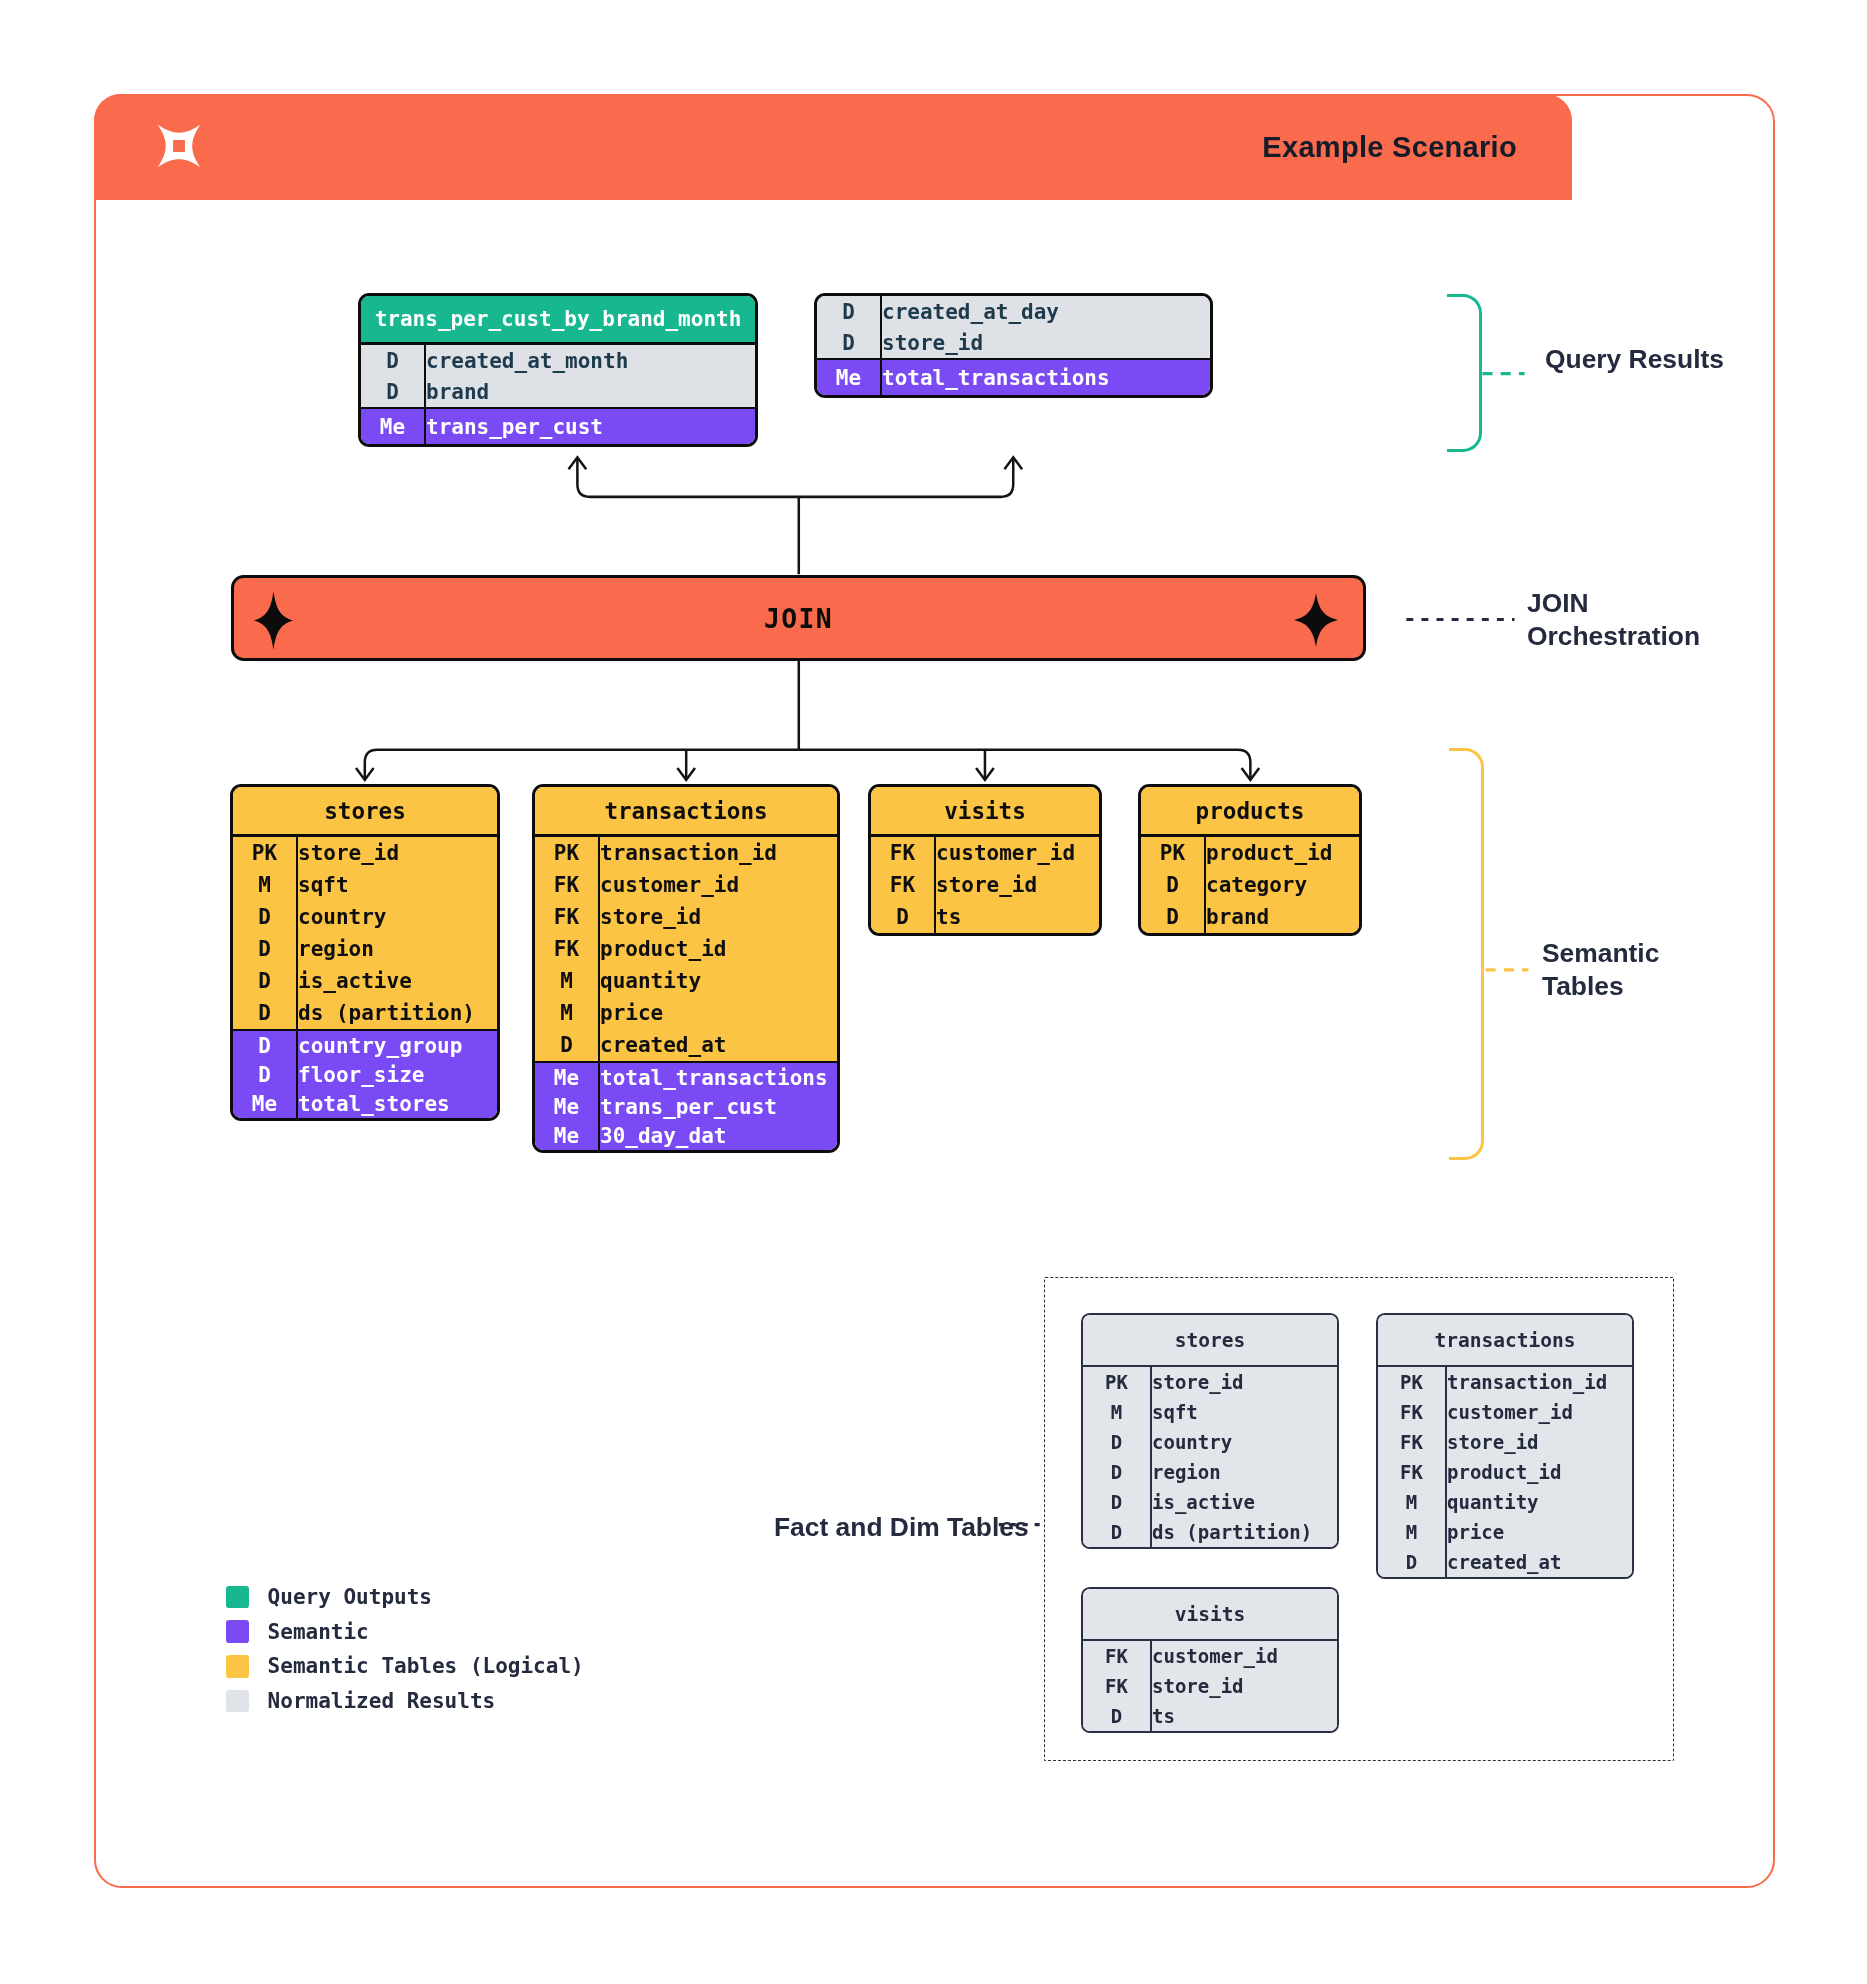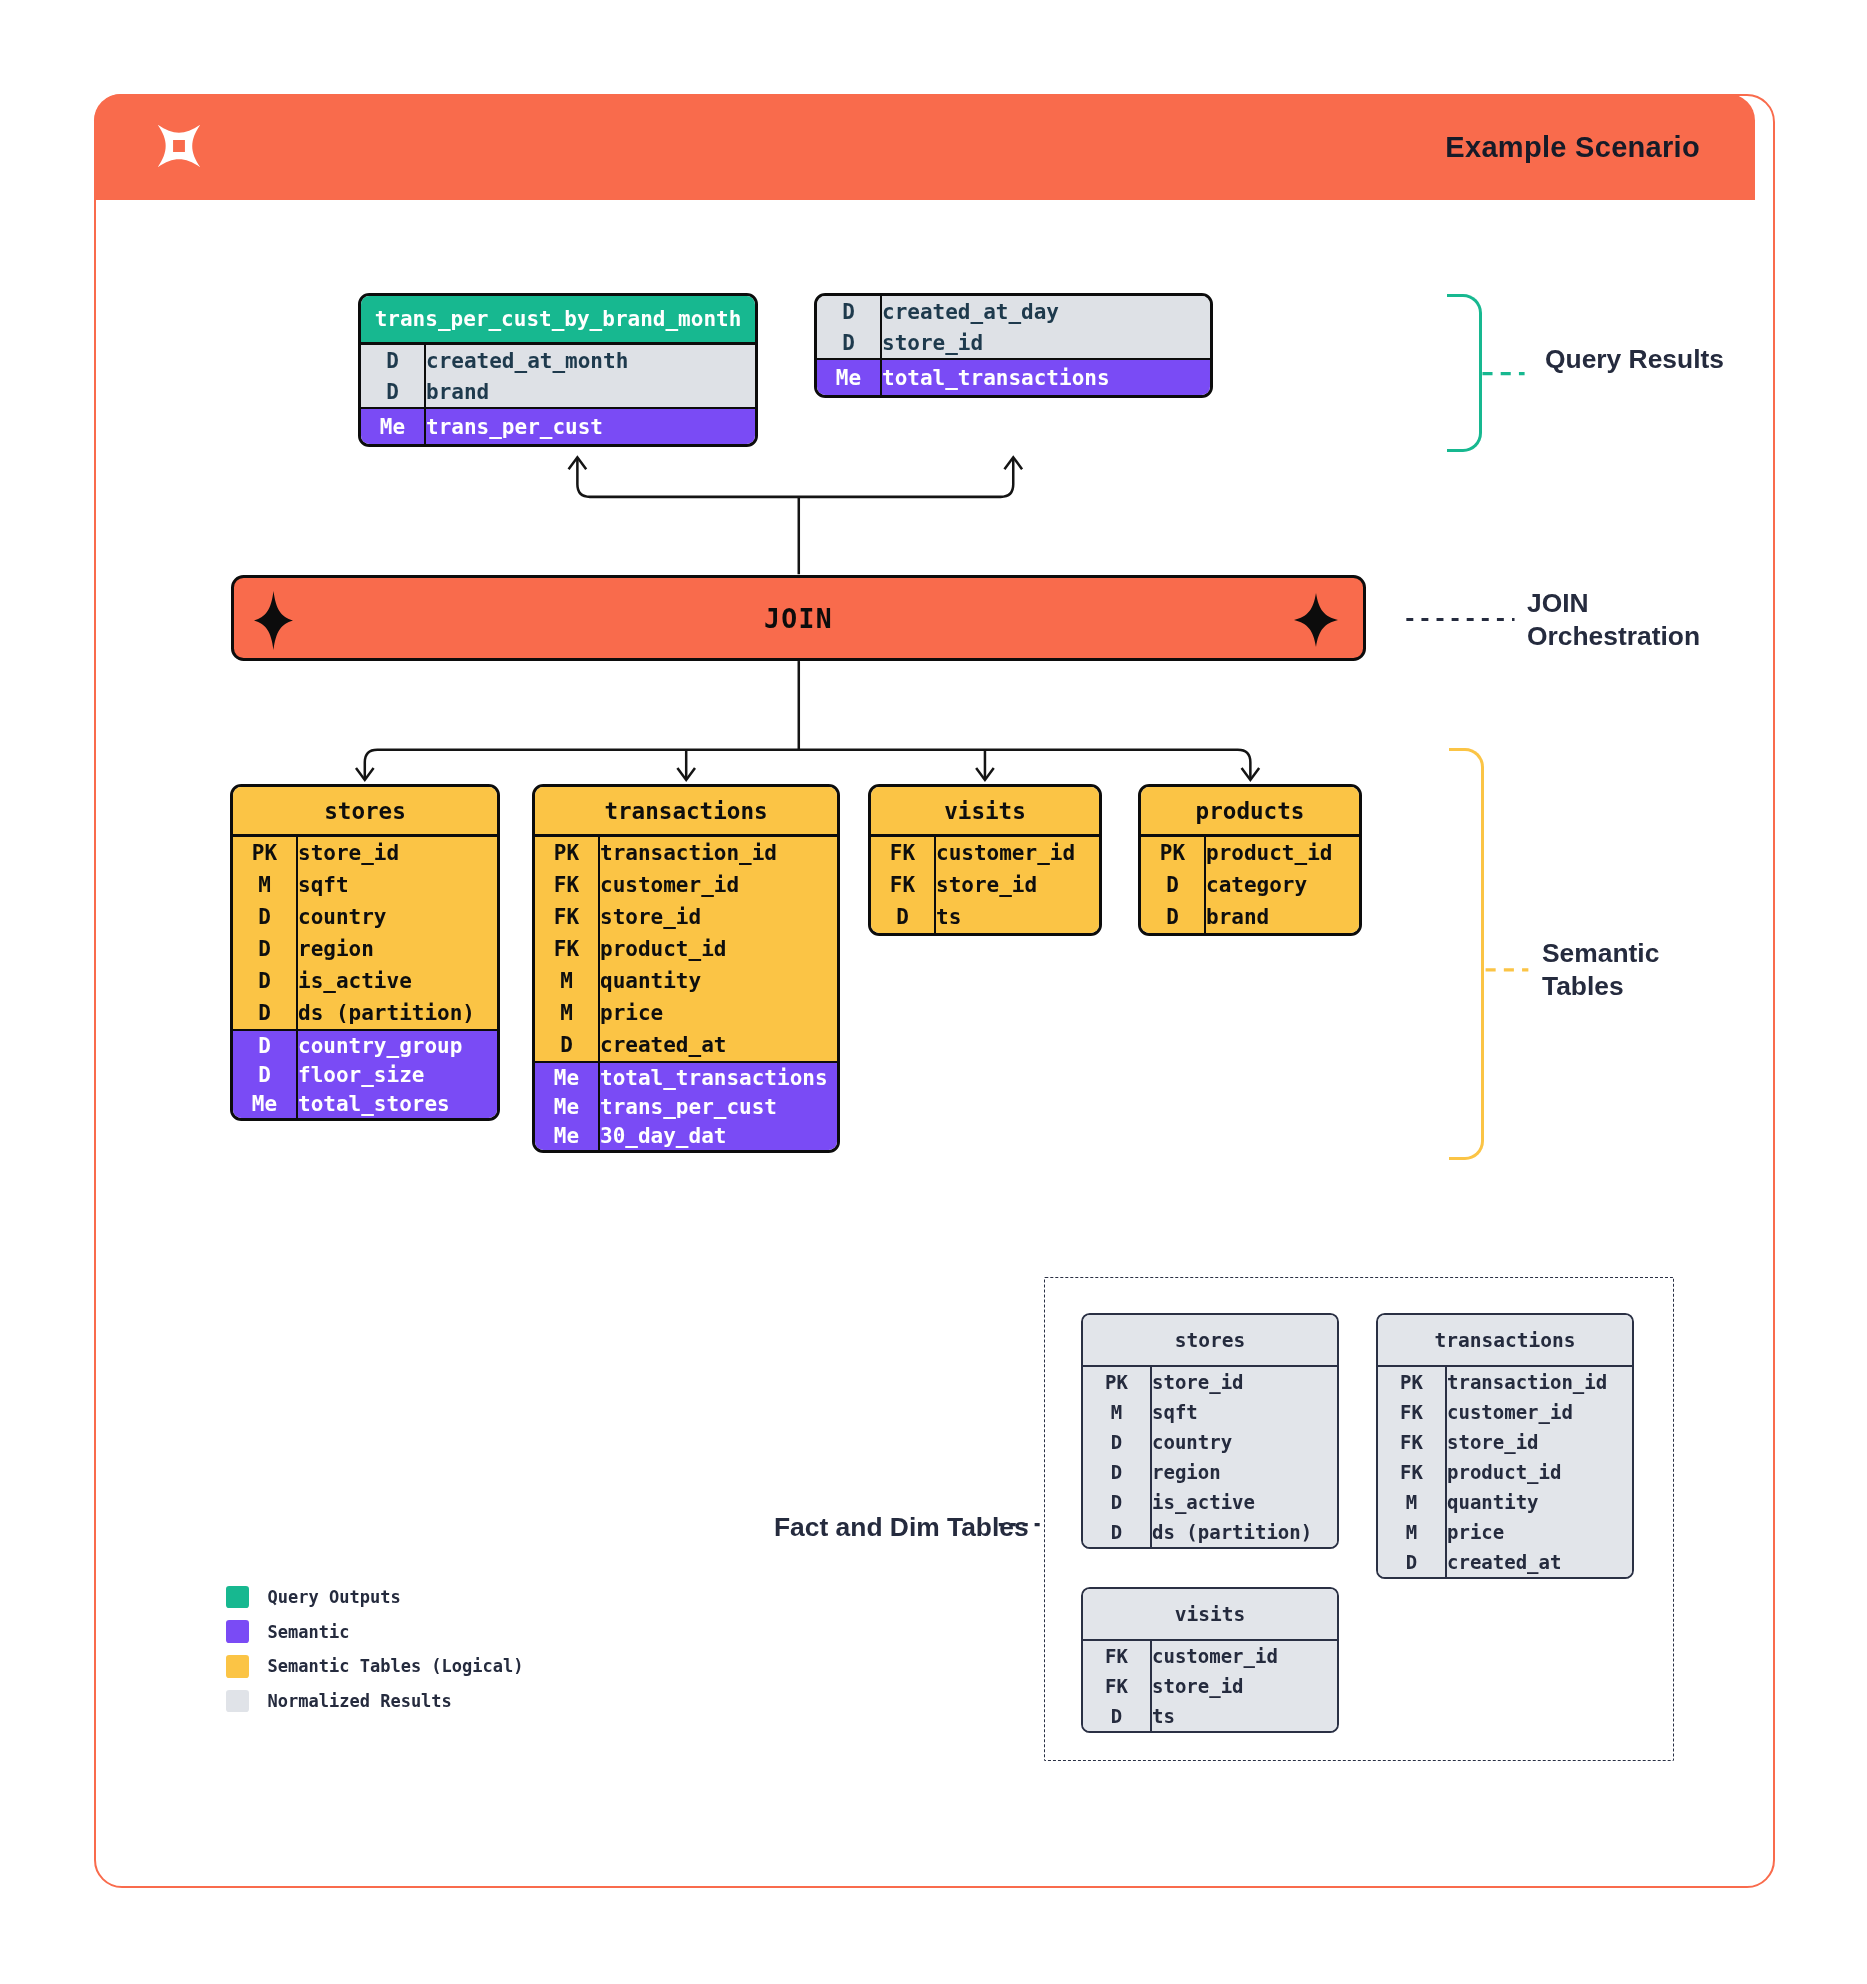--- a/index.html
+++ b/index.html
@@ -9,21 +9,21 @@
     --mono:"DejaVu Sans Mono","Liberation Mono",monospace;
     --sans:"Liberation Sans","DejaVu Sans",sans-serif;
   }
   *{box-sizing:border-box;margin:0;padding:0}
   body{background:#fff;font-family:var(--sans)}
   .canvas{position:relative;width:1868px;height:1985px;background:#fff;overflow:hidden}
 
   
   .card{position:absolute;left:94px;top:94px;width:1681px;height:1794px;
         border:2.5px solid var(--orange);border-radius:28px;background:#fff}
-  .chead{position:absolute;left:94px;top:94px;width:1661px;height:106px;
+  .chead{position:absolute;left:94px;top:94px;width:1478px;height:106px;
          background:var(--orange);border-radius:26.4px 26.4px 0 0;
          display:flex;align-items:center;justify-content:space-between;padding:0 55px}
   .chead .title{font-size:29px;font-weight:700;color:#161B28;letter-spacing:0.3px}
 
   
   svg.overlay{position:absolute;left:0;top:0;width:1868px;height:1985px}
 
   
   .tbl{position:absolute;display:flex;flex-direction:column;border:3.1px solid #0C0C0C;
        border-radius:11.3px;overflow:hidden;font-family:var(--mono)}
@@ -71,21 +71,21 @@
   .annot{position:absolute;font-weight:700;font-size:26.4px;color:var(--navy);line-height:33px}
 
   
   .dashbox{position:absolute;left:1044px;top:1277px;width:630px;height:484px;
            border:1.9px dashed #2A3044;border-radius:1.3px}
 
   
   .legend{position:absolute;left:226px;top:1585px;display:flex;flex-direction:column;gap:10.7px}
   .legend .item{display:flex;align-items:center;height:24px}
   .legend .sw{width:22.6px;height:22.6px;border-radius:3.1px;margin-right:19px}
-  .legend .lt{font-family:var(--mono);font-weight:700;font-size:17px;color:var(--navy);white-space:pre}
+  .legend .lt{font-family:var(--mono);font-weight:700;font-size:21px;color:var(--navy);white-space:pre}
   .sw.c0{background:var(--green)} .sw.c1{background:var(--purple)}
   .sw.c2{background:var(--yellow)} .sw.c3{background:#E0E3E8}
 </style>
 </head>
 <body>
 
 <div class="canvas">
 
   <div class="card"></div>
 

